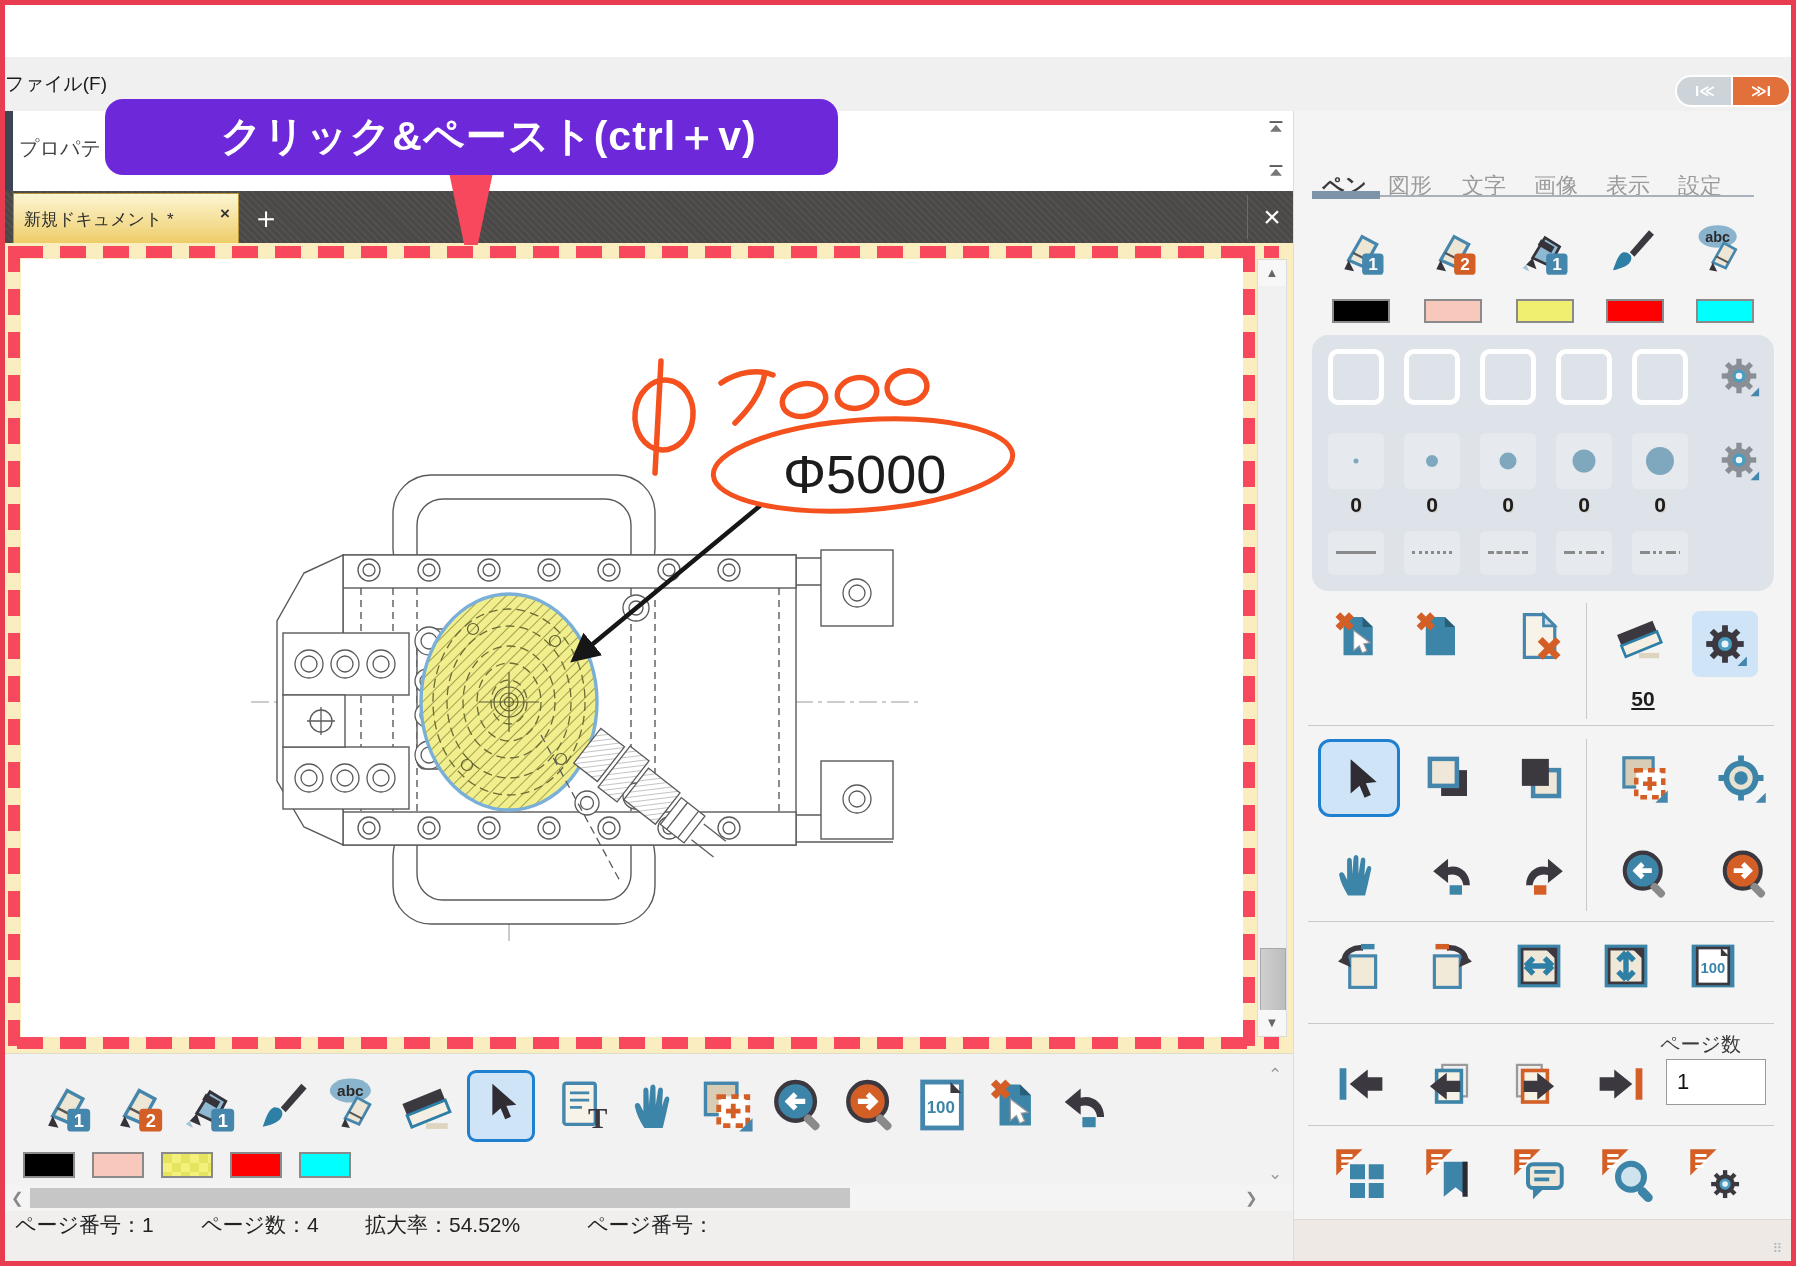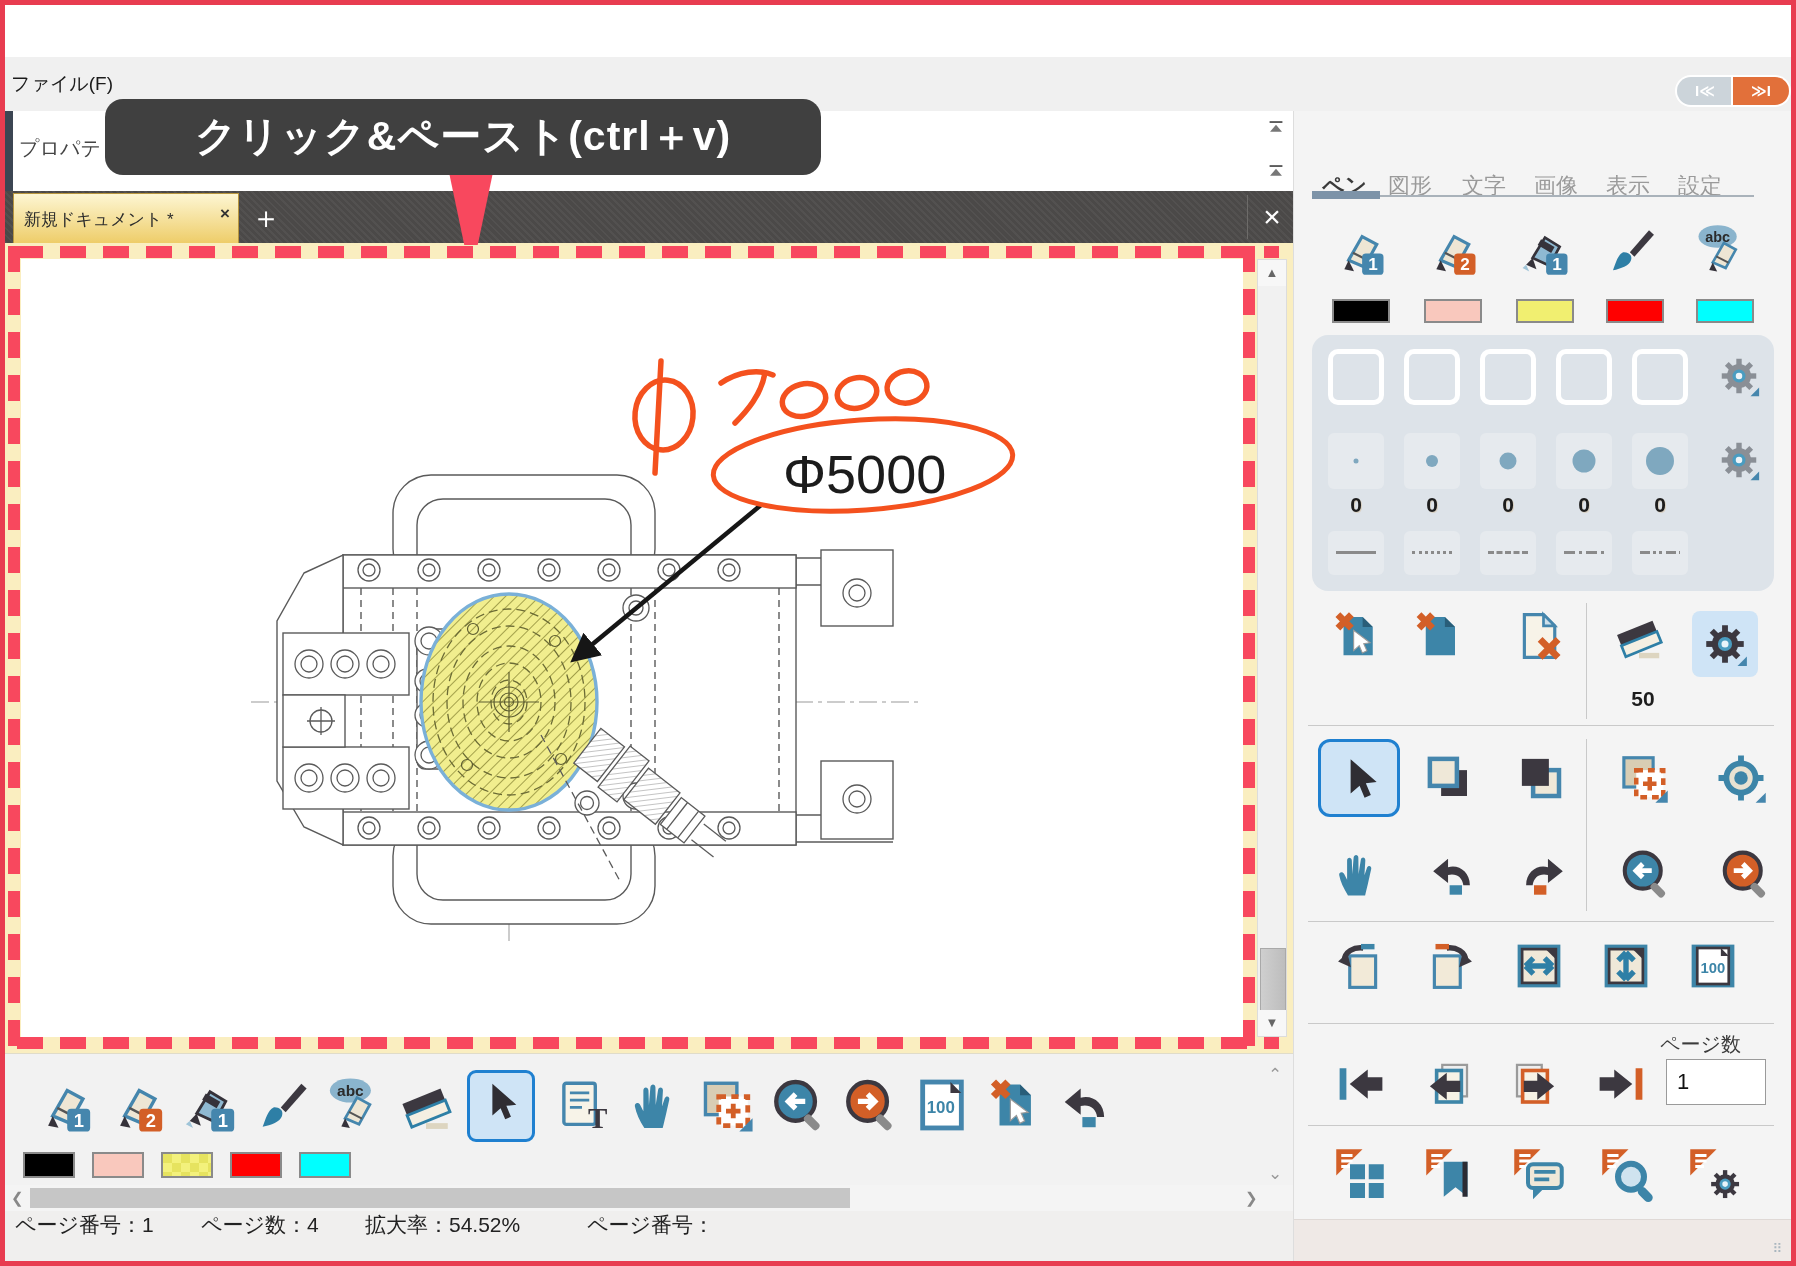--- a/index.html
+++ b/index.html
@@ -6,21 +6,21 @@
   #app{position:relative;width:1796px;height:1266px;background:#fff;font-family:"Liberation Sans","DejaVu Sans",sans-serif;overflow:hidden;border:5px solid #e83c50;box-sizing:border-box;}
   .abs{position:absolute;}
   .icn{display:inline-block;line-height:0;}
   .icn svg{display:block;}
   
   #titlebar{left:0;top:0;width:1786px;height:52px;background:#fff;}
   #title-text{left:52px;top:15px;font-size:19px;color:#1b1b1b;}
   .winbtn{top:14px;width:46px;height:26px;text-align:center;font-size:20px;color:#222;line-height:26px;}
   
   #menubar{left:0;top:52px;width:1786px;height:54px;background:#f0f0f0;border-bottom:1px solid #e2e2e2;}
-  #menu-file{left:6px;top:14px;font-size:19px;color:#1b1b1b;}
+  #menu-file{left:0;top:14px;font-size:19px;color:#1b1b1b;}
   .pillbtn{top:20px;height:28px;line-height:28px;color:#fff;font-weight:bold;font-size:15px;text-align:center;box-shadow:0 0 0 2px #fff;}
   
   #propstrip{left:0;top:106px;width:1288px;height:80px;background:#fff;border-bottom:1px solid #ddd;}
   #prop-label{left:14px;top:24px;font-size:20px;color:#444;}
   .pscroll{left:1258px;width:26px;height:22px;color:#555;}
   
   #tabbar{left:0;top:186px;width:1288px;height:52px;background:#4b4948;background-image:repeating-linear-gradient(45deg,rgba(255,255,255,.045) 0 2px,transparent 2px 5px);}
   #doctab{left:8px;top:2px;width:226px;height:50px;background:linear-gradient(#fdf6d3,#eecd69);border:1px solid #b8963e;border-bottom:none;box-sizing:border-box;}
   #doctab-label{left:10px;top:14px;font-size:17px;color:#2c2c2c;}
   #doctab-close{right:8px;top:10px;font-size:17px;color:#333;font-weight:bold;}
@@ -29,21 +29,21 @@
   #tabbar-close{left:1248px;top:4px;width:38px;height:44px;color:#fff;font-size:30px;text-align:center;line-height:44px;}
   
   #canvaswrap{left:0;top:238px;width:1288px;height:810px;background:#faeec0;}
   .dash-h{height:12px;background:repeating-linear-gradient(90deg,#f8485e 0 26px,transparent 26px 43px);}
   .dash-v{width:12px;background:repeating-linear-gradient(180deg,#f8485e 0 26px,transparent 26px 43px);}
   #page{left:16px;top:16px;width:1222px;height:778px;background:#fff;}
   #vscroll{left:1252px;top:16px;width:30px;height:778px;background:#f1f1f1;border:1px solid #dcdcdc;box-sizing:border-box;}
   .sbtn{width:28px;height:26px;text-align:center;color:#666;font-size:13px;line-height:26px;background:#f7f7f7;}
   #vthumb{left:2px;top:688px;width:24px;height:64px;background:linear-gradient(90deg,#cfcfcf,#bdbdbd);border:1px solid #a9a9a9;}
   
-  #callout{left:100px;top:94px;width:716px;height:76px;background:#404040;border-radius:18px;z-index:50;}
+  #callout{left:100px;top:94px;width:716px;height:76px;background:#6d28d9;border-radius:18px;z-index:50;padding-left:17px;}
   #callout-text{width:100%;text-align:center;top:10px;font-size:41px;font-weight:bold;color:#fff;letter-spacing:1px;}
   #callout-tail{left:438px;top:160px;width:56px;height:80px;background:#f8485e;clip-path:polygon(8% 0,92% 0,62% 100%,38% 100%);z-index:49;}
   
   #btoolbar{left:0;top:1048px;width:1288px;height:132px;background:#f2f2f2;border-top:1px solid #e0dcc9;}
   .tbicon{width:58px;height:58px;top:22px;}
   #sel-cursor-b{left:462px;top:16px;width:68px;height:72px;background:#cfe4f6;border:3px solid #1f80d0;border-radius:9px;box-sizing:border-box;}
   .swatch{top:98px;width:52px;height:26px;border:2px solid #8a8a8a;box-sizing:border-box;}
   .checker{background:repeating-conic-gradient(#f3f17c 0 25%,#e6e35f 0 50%) 0 0/18px 18px;}
   #tb-strip{left:1256px;top:4px;width:28px;height:122px;color:#9a9a9a;font-size:17px;text-align:center;}
   
@@ -63,21 +63,21 @@
   .gearbox{left:404px;width:46px;height:46px;}
   .dotbox{top:98px;width:56px;height:56px;background:#e6eaee;border-radius:6px;}
   .dot{border-radius:50%;background:#7fa8bf;position:absolute;left:50%;top:50%;transform:translate(-50%,-50%);}
   .zero{top:158px;width:56px;text-align:center;font-size:21px;font-weight:bold;color:#1d1d1d;text-shadow:1px 1px 0 #c8882a33;}
   .lsbox{top:196px;width:56px;height:44px;background:#e6eaee;border-radius:6px;}
   .ls{position:absolute;left:8px;top:20px;width:40px;height:3px;}
   .hr{left:14px;width:466px;height:1px;background:#c9c9c9;}
   .vr{width:1px;background:#c9c9c9;}
   .stool{width:54px;height:54px;}
   #gear-sel{left:398px;top:500px;width:66px;height:66px;background:#cfe4f6;border-radius:8px;}
-  #eraser-size{left:316px;top:576px;width:66px;text-align:center;font-size:21px;font-weight:bold;color:#1d1d1d;}
+  #eraser-size{left:316px;top:576px;width:66px;text-align:center;font-size:21px;font-weight:bold;color:#1d1d1d;text-decoration:underline;}
   #cursor-sel{left:24px;top:628px;width:82px;height:78px;background:#cfe4f6;border:3px solid #1f80d0;border-radius:12px;box-sizing:border-box;}
   #pagenum-label{left:366px;top:920px;font-size:20px;color:#3b3b3b;}
   #pagenum-input{left:372px;top:948px;width:100px;height:46px;background:#fff;border:1px solid #9a9a9a;font-size:22px;color:#111;padding:0 0 0 10px;box-sizing:border-box;line-height:44px;}
   #sb-bottom{left:0;top:1108px;width:498px;height:42px;background:#efe9e6;border-top:1px solid #dfd9d6;}
   #grip{right:8px;bottom:6px;color:#a9b6bf;font-size:13px;letter-spacing:2px;}
 </style>
 </head>
 <body>
 
 <div id="app">

